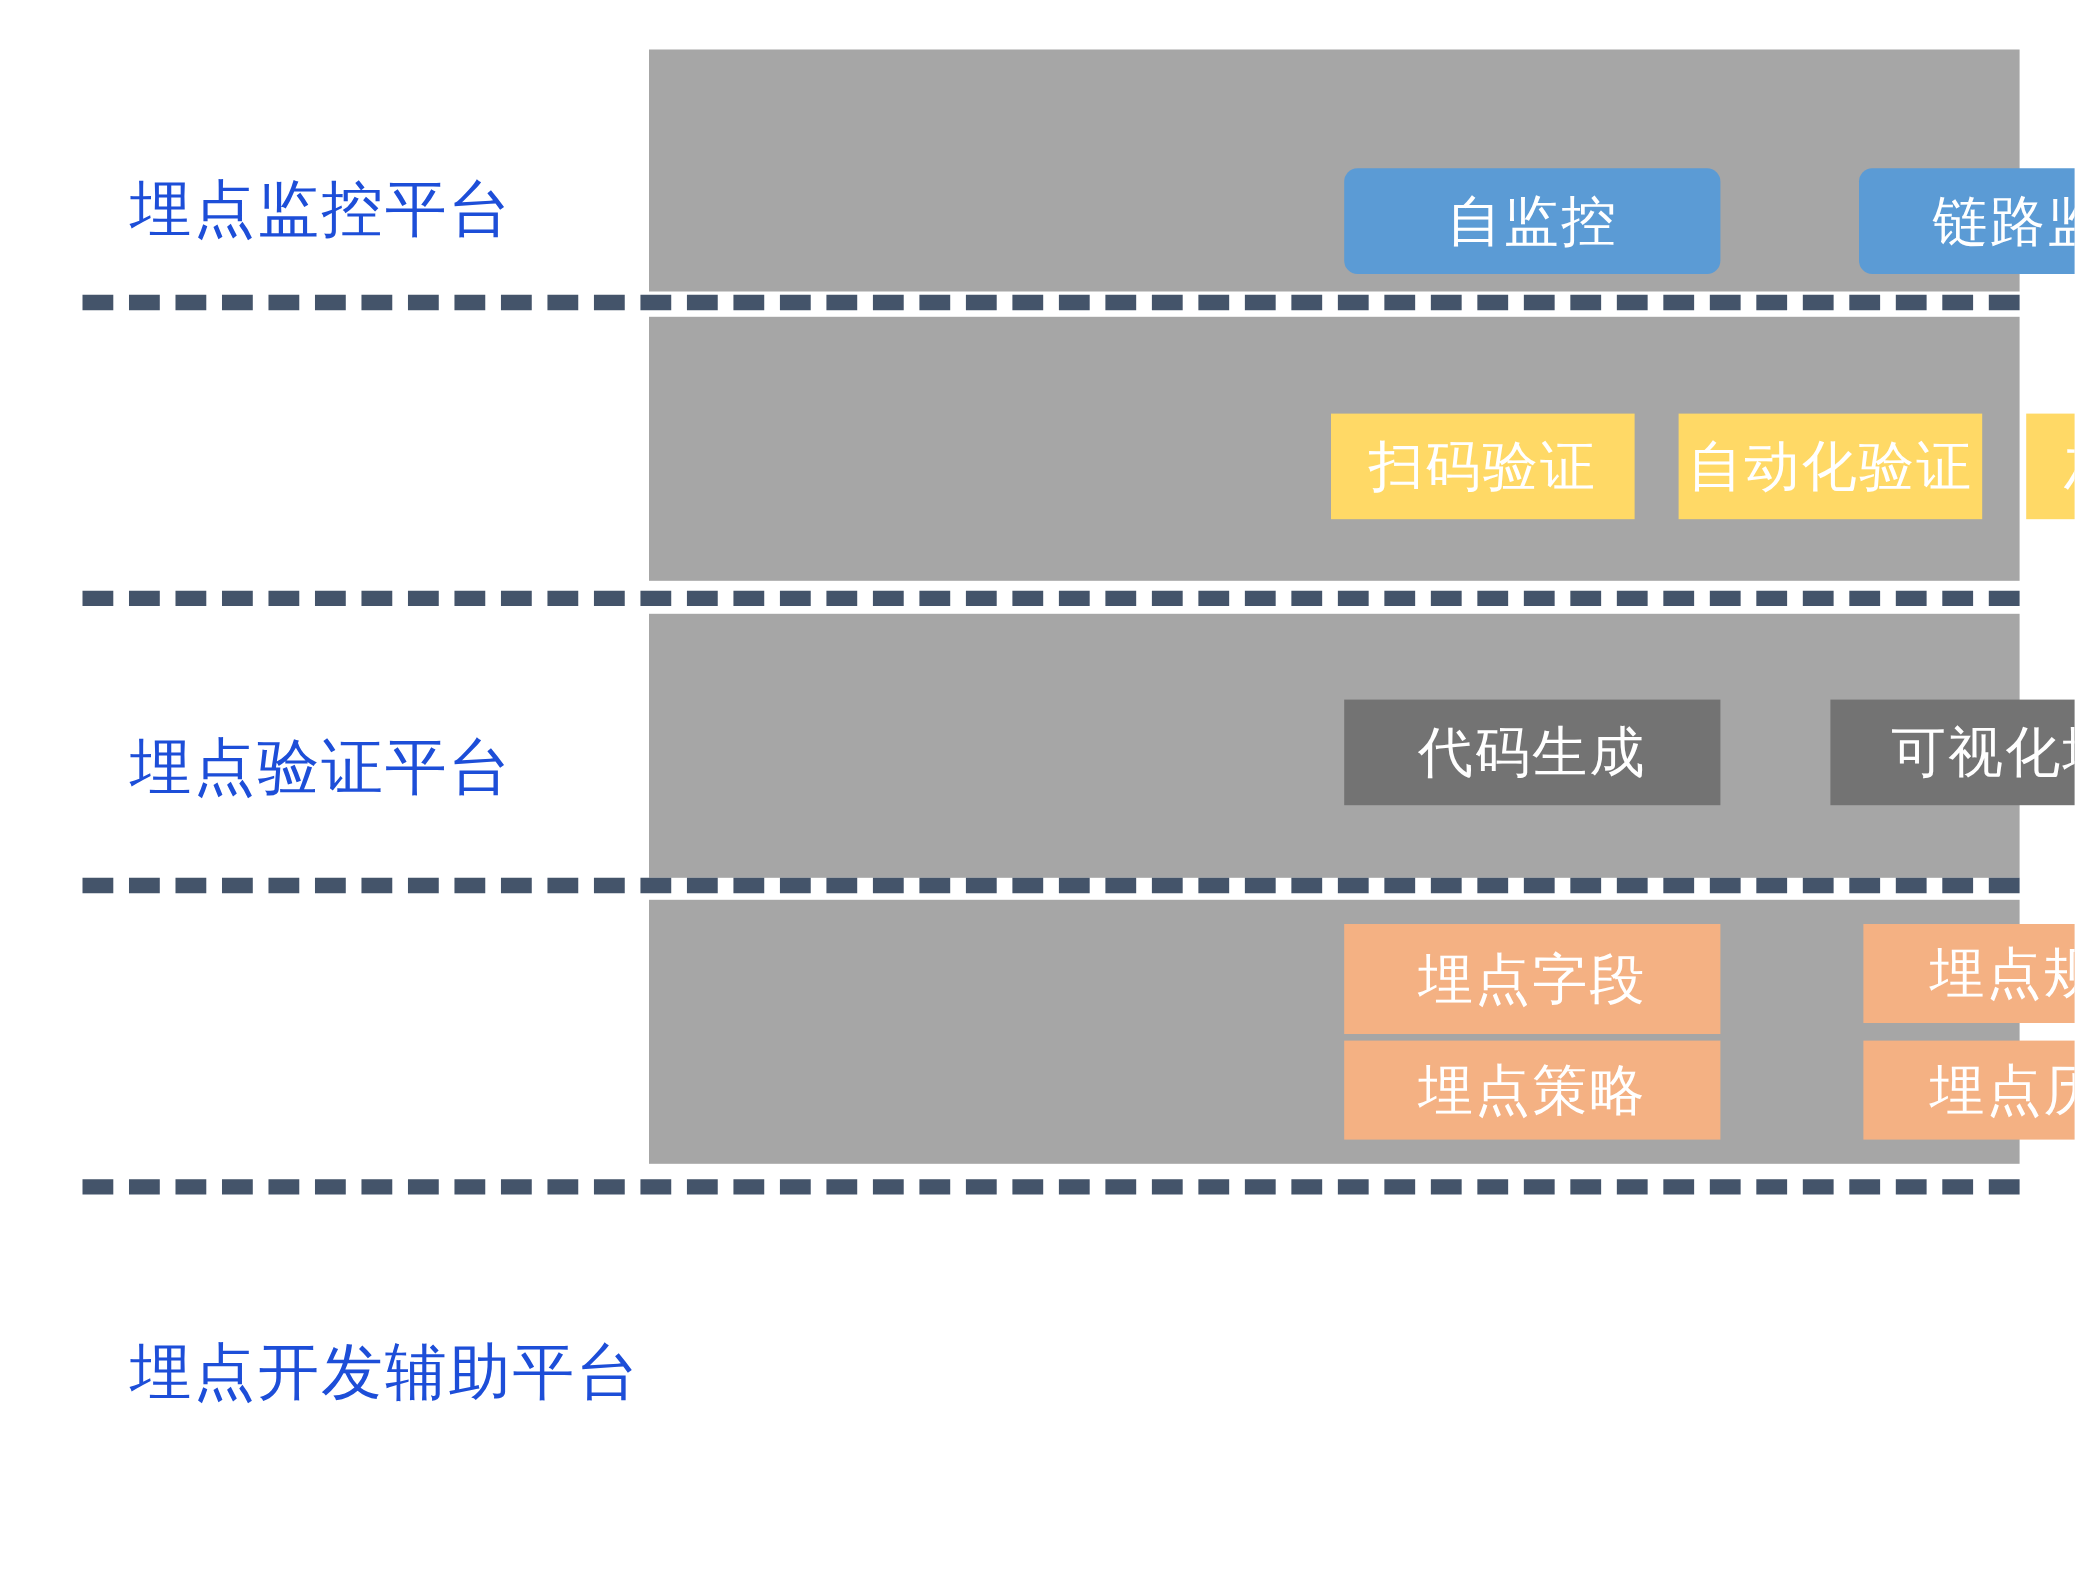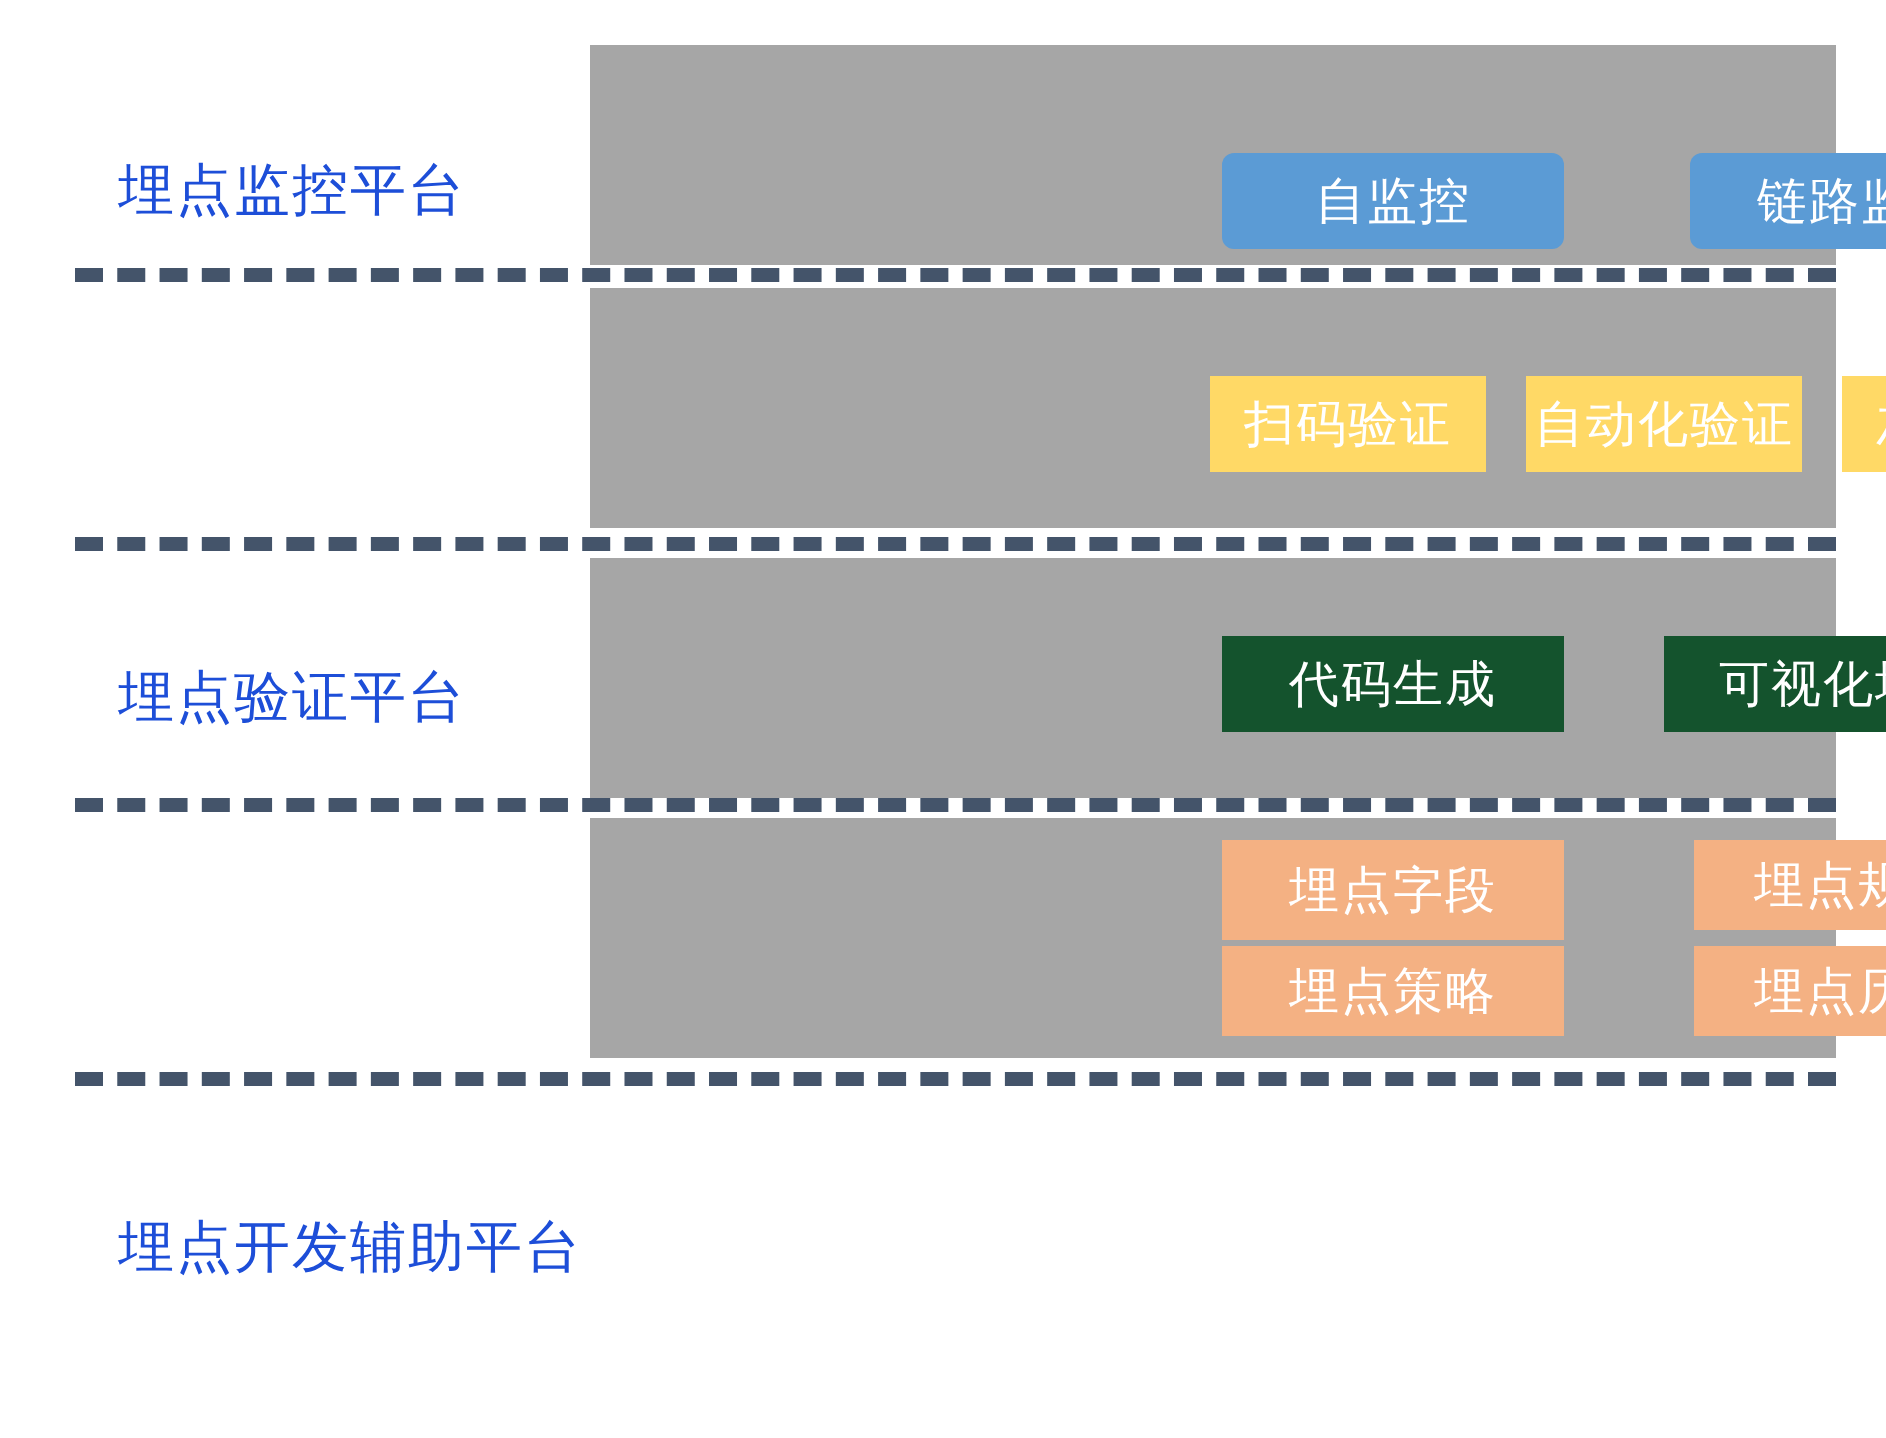--- a/index.html
+++ b/index.html
@@ -49,21 +49,21 @@
     align-items: center;
     justify-content: center;
     color: #FFFFFF;
     font-size: 50px;
     letter-spacing: 2px;
     white-space: nowrap;
     font-family: "Liberation Serif", "DejaVu Serif", serif;
   }
   .chip.blue   { background: #5B9BD5; border-radius: 12px; }
   .chip.yellow { background: #FFD966; }
-  .chip.green  { background: #14532d; }
+  .chip.green  { background: #737373; }
   .chip.orange { background: #F4B183; }
 
   
   .divider {
     position: absolute;
     left: 75px;
     right: 50px;
     height: 0;
     border-top: 14px dashed #44546A;
   }

